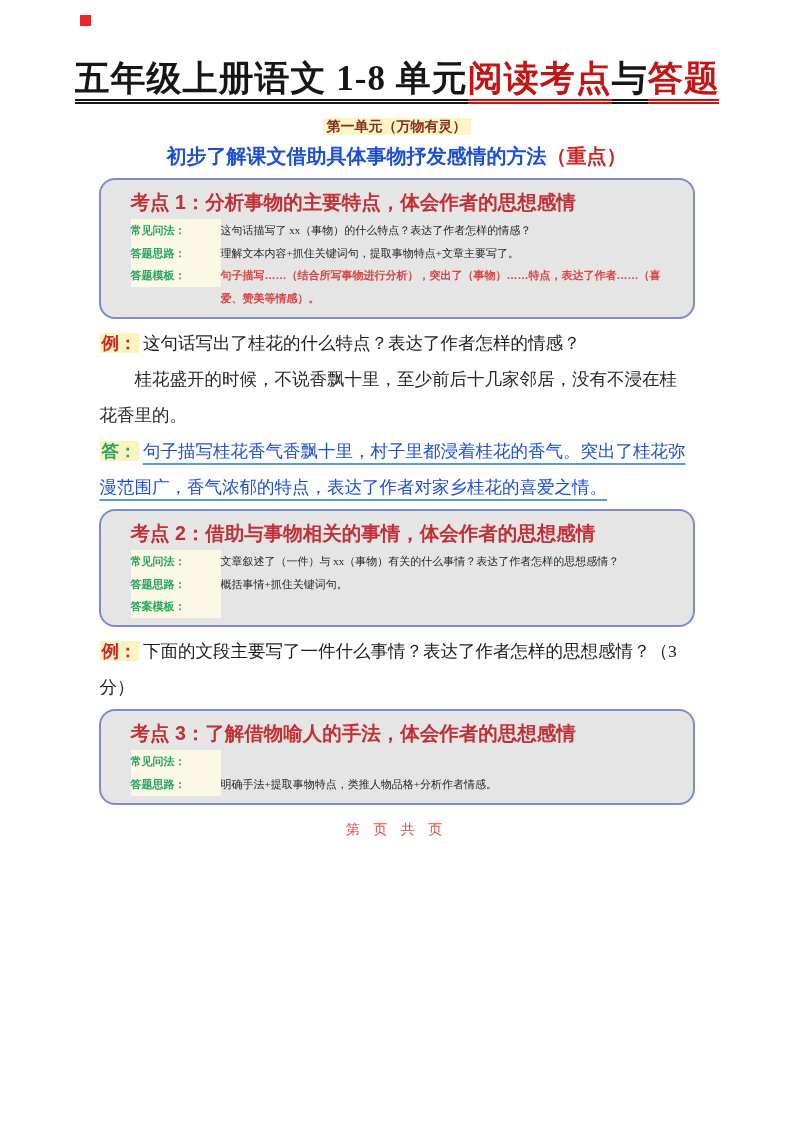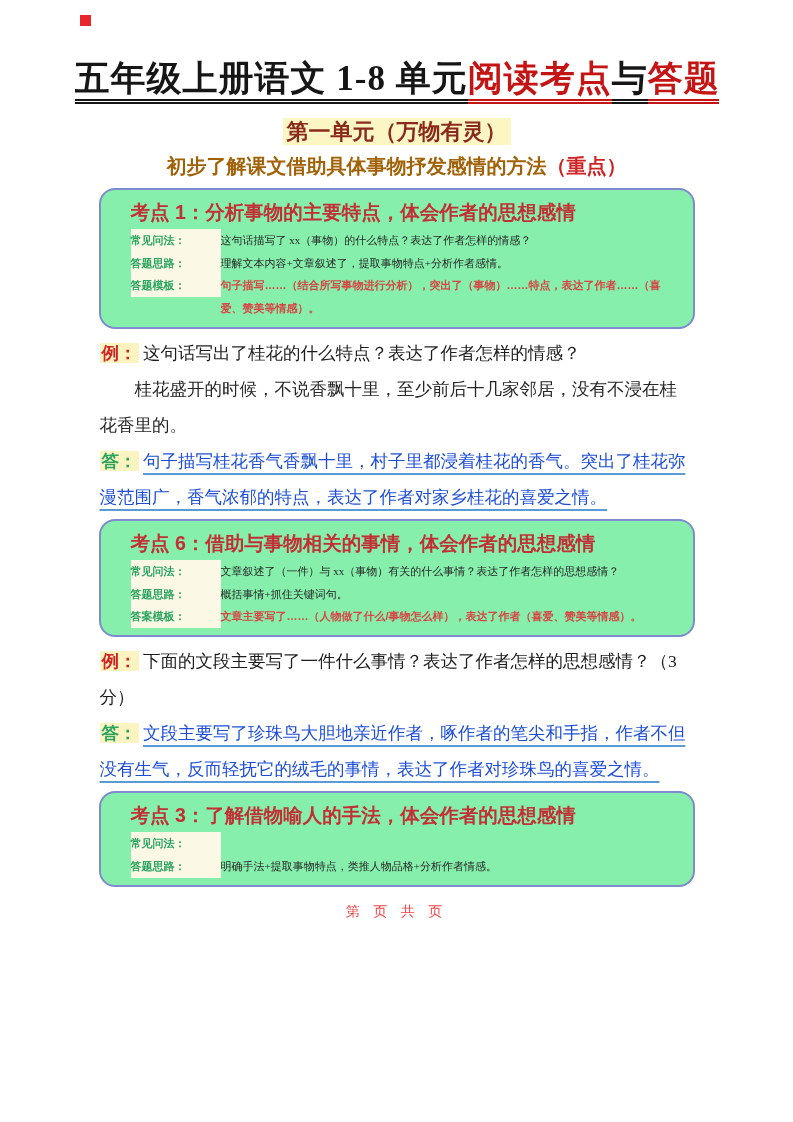--- a/index.html
+++ b/index.html
@@ -28,41 +28,41 @@
     letter-spacing:1px;
     white-space:nowrap;
   }
   .title .seg{border-bottom:5px double currentColor;padding-bottom:1px;}
   .t-black{color:#161616;}
   .t-red{color:#c41414;}
   
   .unit-heading{
     margin:16px 0 8px;
     text-align:center;
-    font-size:22px;font-weight:bold;line-height:1.25;
+    font-size:14px;font-weight:bold;line-height:1.25;
   }
   .unit-heading .hl{
     color:#8a2a1c;
     background:#fcf6c5;
     padding:1px 4px;
   }
   .section-heading{
     margin:0 0 9px;
     text-align:center;
     font-size:20px;font-weight:bold;line-height:1.3;
   }
-  .sec-blue{color:#a16207;}
+  .sec-blue{color:#1d4ed8;}
   .sec-red{color:#d02424;}
   
   .kbox{
     margin:4px 24px 6px;
     border:2px solid #7e8bce;
     border-radius:16px;
     padding:5px 30px 7px;
-    background:#86efac;
+    background:#e5e5e5;
   }
   .kbox-heading{
     font-family:"Liberation Sans","DejaVu Sans",sans-serif;
     font-size:19.5px;font-weight:bold;
     color:#c22f35;
     line-height:1.75;
   }
   .krow{
     display:flex;
     align-items:flex-start;
@@ -127,53 +127,51 @@
   </div>
 
   <section class="kbox">
     <div class="kbox-heading">考点 1：分析事物的主要特点，体会作者的思想感情</div>
     <div class="krow">
       <span class="klabel">常见问法：</span>
       <div class="ktext">这句话描写了 xx（事物）的什么特点？表达了作者怎样的情感？</div>
     </div>
     <div class="krow">
       <span class="klabel">答题思路：</span>
-      <div class="ktext">理解文本内容+文章叙述了，提取事物特点+分析作者感情。</div>
+      <div class="ktext">理解文本内容+抓住关键词句，提取事物特点+文章主要写了。</div>
     </div>
     <div class="krow">
       <span class="klabel">答题模板：</span>
       <div class="ktext red">句子描写……（结合所写事物进行分析），突出了（事物）……特点，表达了作者……（喜爱、赞美等情感）。</div>
     </div>
   </section>
 
   <div class="example">
     <p class="ex-q"><span class="ex-label">例：</span> <span>这句话写出了桂花的什么特点？表达了作者怎样的情感？</span></p>
     <p class="passage">桂花盛开的时候，不说香飘十里，至少前后十几家邻居，没有不浸在桂花香里的。</p>
     <p class="ans"><span class="ans-label">答：</span> <span class="ans-text">句子描写桂花香气香飘十里，村子里都浸着桂花的香气。突出了桂花弥漫范围广，香气浓郁的特点，表达了作者对家乡桂花的喜爱之情。</span></p>
   </div>
 
   <section class="kbox">
-    <div class="kbox-heading">考点 6：借助与事物相关的事情，体会作者的思想感情</div>
+    <div class="kbox-heading">考点 2：借助与事物相关的事情，体会作者的思想感情</div>
     <div class="krow">
       <span class="klabel">常见问法：</span>
       <div class="ktext">文章叙述了（一件）与 xx（事物）有关的什么事情？表达了作者怎样的思想感情？</div>
     </div>
     <div class="krow">
       <span class="klabel">答题思路：</span>
       <div class="ktext">概括事情+抓住关键词句。</div>
     </div>
     <div class="krow">
       <span class="klabel">答案模板：</span>
-      <div class="ktext red">文章主要写了……（人物做了什么/事物怎么样），表达了作者（喜爱、赞美等情感）。</div>
     </div>
   </section>
 
   <div class="example">
     <p class="ex-q"><span class="ex-label">例：</span> <span>下面的文段主要写了一件什么事情？表达了作者怎样的思想感情？（3 分）</span></p>
-    <p class="ans"><span class="ans-label">答：</span> <span class="ans-text">文段主要写了珍珠鸟大胆地亲近作者，啄作者的笔尖和手指，作者不但没有生气，反而轻抚它的绒毛的事情，表达了作者对珍珠鸟的喜爱之情。</span></p>
   </div>
 
   <section class="kbox">
     <div class="kbox-heading">考点 3：了解借物喻人的手法，体会作者的思想感情</div>
     <div class="krow">
       <span class="klabel">常见问法：</span>
     </div>
     <div class="krow">
       <span class="klabel">答题思路：</span>
       <div class="ktext">明确手法+提取事物特点，类推人物品格+分析作者情感。</div>

